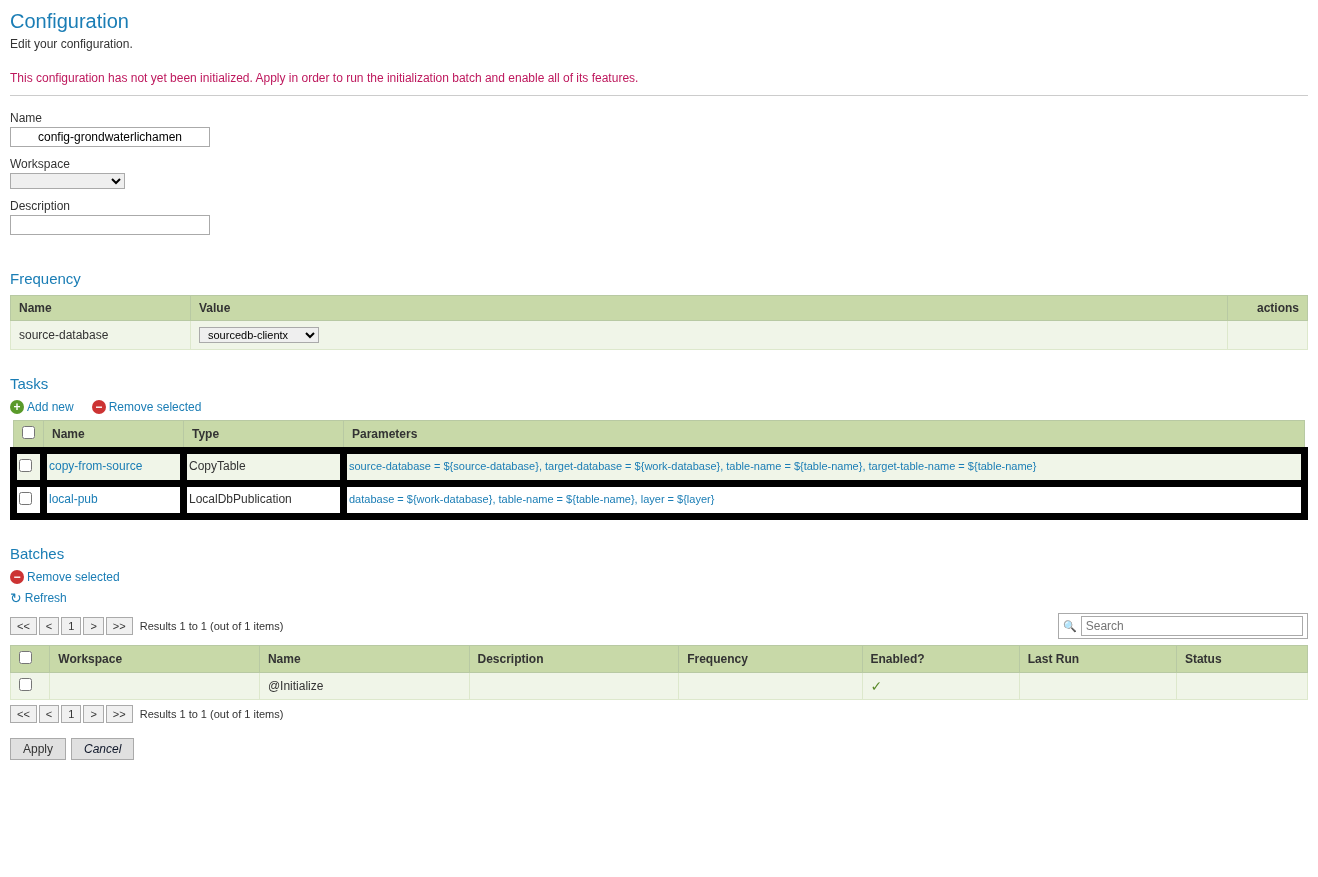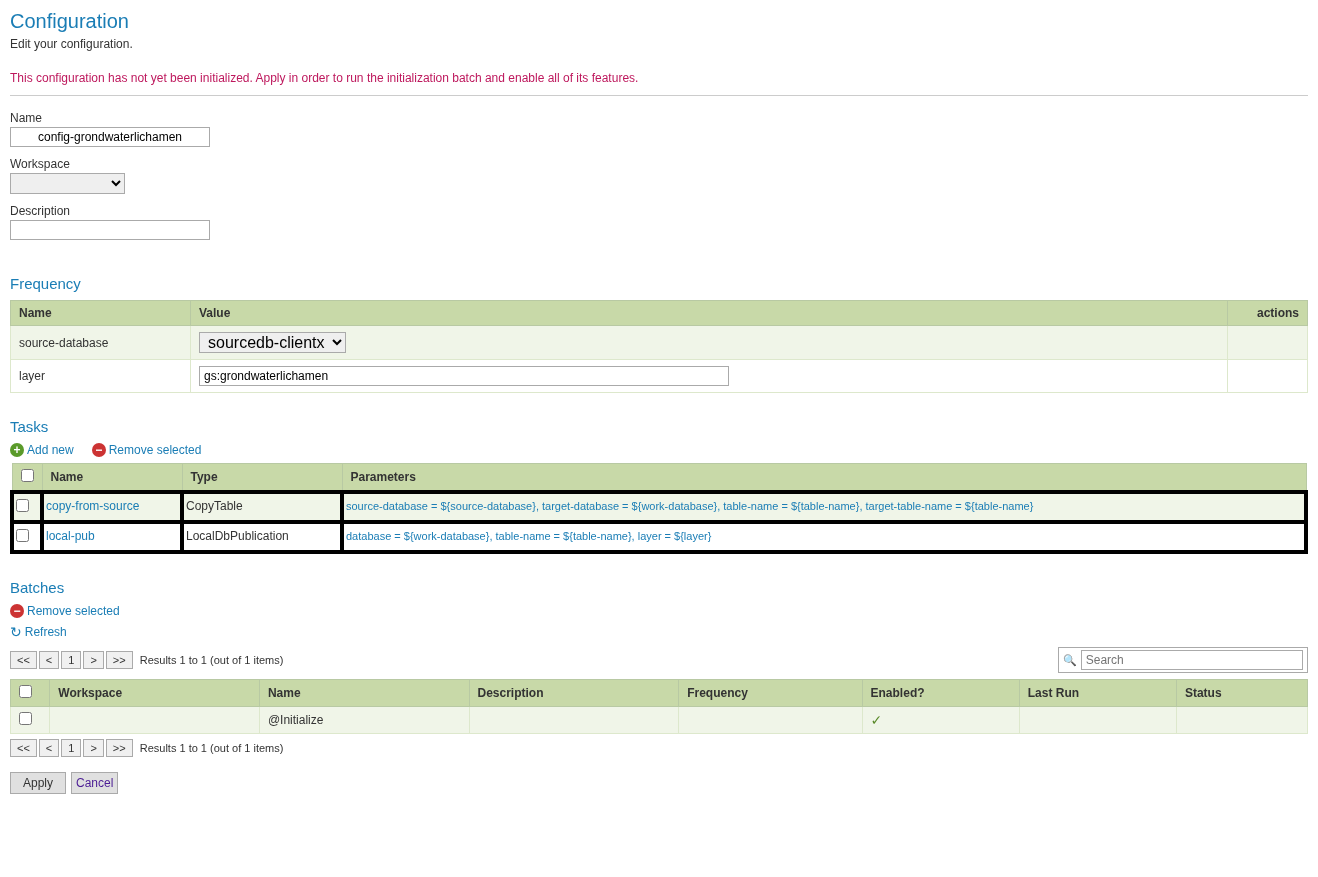--- a/index.html
+++ b/index.html
@@ -7,38 +7,38 @@
     
     h1.page-title { color: #1a7db5; font-size: 20px; font-weight: normal; margin-bottom: 4px; }
     .subtitle { color: #333; font-size: 12px; margin-bottom: 10px; }
     .info-message { color: #be185d; font-size: 12px; margin-bottom: 15px; border-bottom: 1px solid #ccc; padding-bottom: 10px; }
     
     .field-group { margin-bottom: 10px; }
     .field-label { font-size: 12px; color: #333; margin-bottom: 2px; display: block; }
     
     input[type="text"] { border: 1px solid #aaa; padding: 2px 4px; font-size: 12px; }
     
-    select { border: 1px solid #aaa; padding: 0 4px; font-size: 16px; }
+    select { border: 1px solid #aaa; padding: 0 4px; font-size: 11px; }
     
     h2.section-title { color: #1a7db5; font-size: 15px; font-weight: normal; margin: 15px 0 8px 0; }
     
     
     .attr-table { width: 100%; border-collapse: collapse; border: 1px solid #b8c9a3; }
     .attr-table th { background: #c8d9a8; padding: 5px 8px; text-align: left; font-size: 12px; font-weight: bold; border: 1px solid #b8c9a3; }
     .attr-table td { padding: 6px 8px; border: 1px solid #dde8cc; font-size: 12px; }
     .attr-table tr:nth-child(odd) td { background: #f0f5e8; }
     .attr-table tr:nth-child(even) td { background: #fff; }
     
     
     .action-link { color: #1a7db5; text-decoration: none; font-size: 12px; display: inline-flex; align-items: center; gap: 3px; margin-right: 10px; cursor: pointer; }
     .actions-row { margin: 6px 0; display: flex; gap: 0; }
     
     .tasks-table { width: 100%; border-collapse: collapse; border: 1px solid #b8c9a3; margin-top: 5px; }
     .tasks-table th { background: #c8d9a8; padding: 5px 8px; text-align: left; font-size: 12px; font-weight: bold; border: 1px solid #b8c9a3; }
-    .tasks-table td { padding: 5px 2px; border: 4px solid #000000; font-size: 12px; vertical-align: top; margin-left: 13px; }
+    .tasks-table td { padding: 5px 2px; border: 7px solid #000000; font-size: 12px; vertical-align: top; margin-left: 13px; }
     .tasks-table tr:nth-child(odd) td { background: #f0f5e8; }
     .tasks-table tr:nth-child(even) td { background: #fff; }
     .task-link { color: #1a7db5; text-decoration: none; }
     .task-params { color: #1a7db5; font-size: 11px; }
     
     
     .pagination { display: flex; align-items: center; gap: 2px; margin: 5px 0; }
     .page-btn { border: 1px solid #aaa; background: #f0f0f0; padding: 2px 6px; cursor: pointer; font-size: 11px; color: #333; }
     .page-info { font-size: 11px; color: #333; margin-left: 5px; }
     
@@ -50,21 +50,21 @@
     .batches-table th { background: #c8d9a8; padding: 5px 8px; text-align: left; font-size: 12px; font-weight: bold; border: 1px solid #b8c9a3; cursor: pointer; }
     .batches-table td { padding: 5px 8px; border: 1px solid #dde8cc; font-size: 12px; }
     .batches-table tr:nth-child(odd) td { background: #f0f5e8; }
     .batches-table tr:nth-child(even) td { background: #fff; }
     
     .checkmark { color: #5a8a2a; font-size: 14px; }
     
     
     .bottom-buttons { margin-top: 15px; display: flex; gap: 5px; }
     .btn-apply { background: #e0e0e0; border: 1px solid #aaa; padding: 3px 12px; font-size: 12px; cursor: pointer; color: #333; }
-    .btn-cancel { background: #e0e0e0; border: 1px solid #aaa; padding: 3px 4px; font-size: 12px; cursor: pointer; color: #4c1d95; }
+    .btn-cancel { background: #e0e0e0; border: 1px solid #aaa; padding: 3px 12px; font-size: 12px; cursor: pointer; color: #0f172a; font-style: italic; }
     
     .icon-add { display: inline-block; width: 14px; height: 14px; background: #5a9a2a; border-radius: 50%; color: #fff; text-align: center; line-height: 14px; font-size: 12px; font-weight: bold; }
     .icon-remove { display: inline-block; width: 14px; height: 14px; background: #cc3333; border-radius: 50%; color: #fff; text-align: center; line-height: 14px; font-size: 12px; font-weight: bold; }
     
     .checkbox-col { width: 20px; }
     
     .pagination-search-row { display: flex; justify-content: space-between; align-items: center; margin: 5px 0; }
   </style>
 </head>
 <body>
@@ -103,25 +103,20 @@
       <th style="width:180px;">Name</th>
       <th>Value</th>
       <th style="width:80px; text-align:right;">actions</th>
     </tr>
   </thead>
   <tbody id="attr-table-body">
 
   <tr>
       <td>source-database</td>
       <td><select style="min-width:120px;"><option selected="">sourcedb-clientx</option></select></td>
-      <td></td>
-    </tr>
-      <tr>
-      <td>layer</td>
-      <td><input type="text" value="gs:grondwaterlichamen" style="width: 530px;"></td>
       <td></td>
     </tr>
     </tbody>
 </table>
 
 <div style="height:10px;"></div>
 
 <h2 class="section-title">Tasks</h2>
 
 <div class="actions-row">

